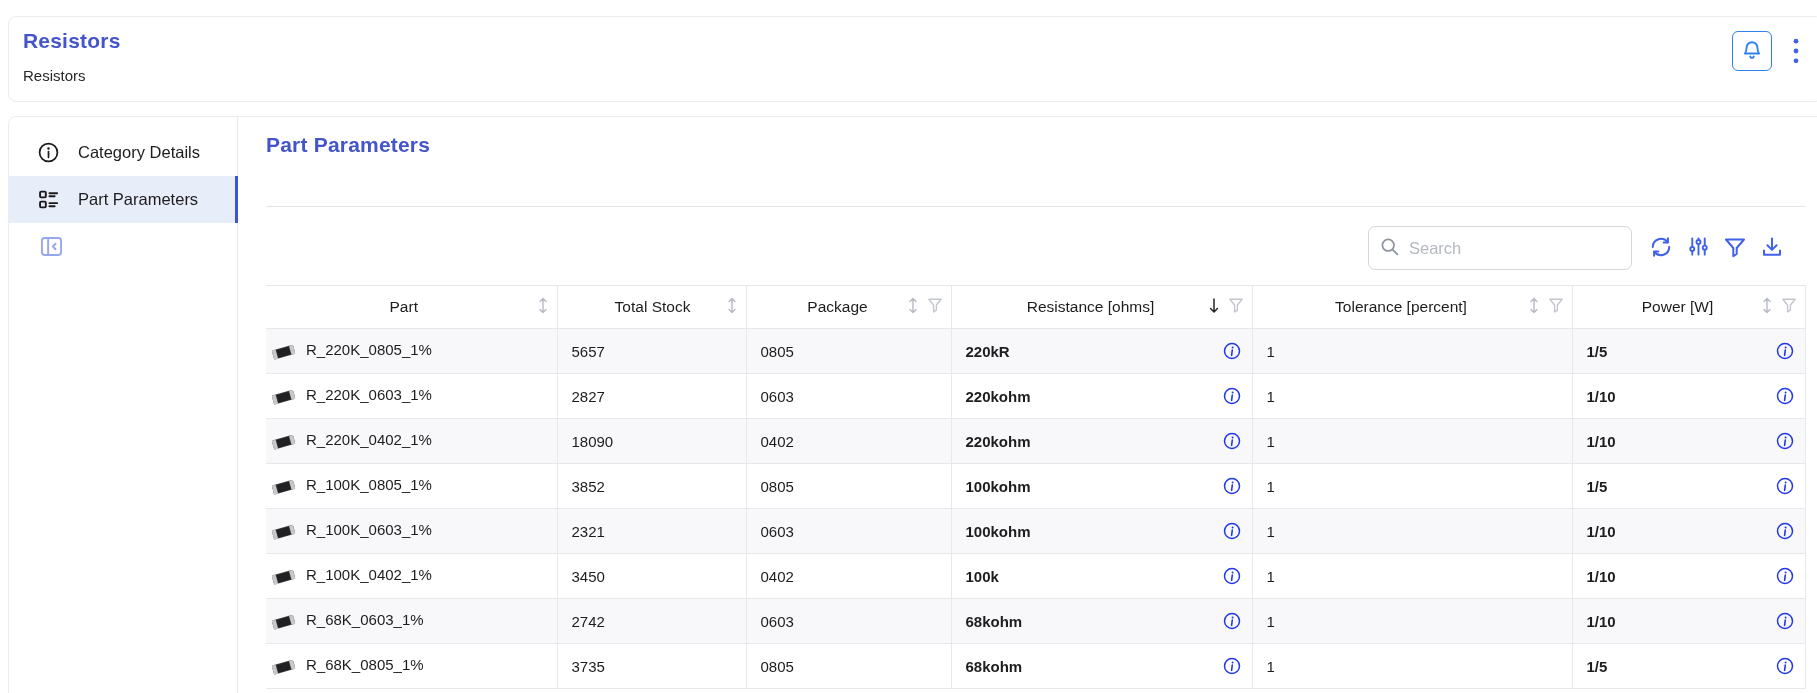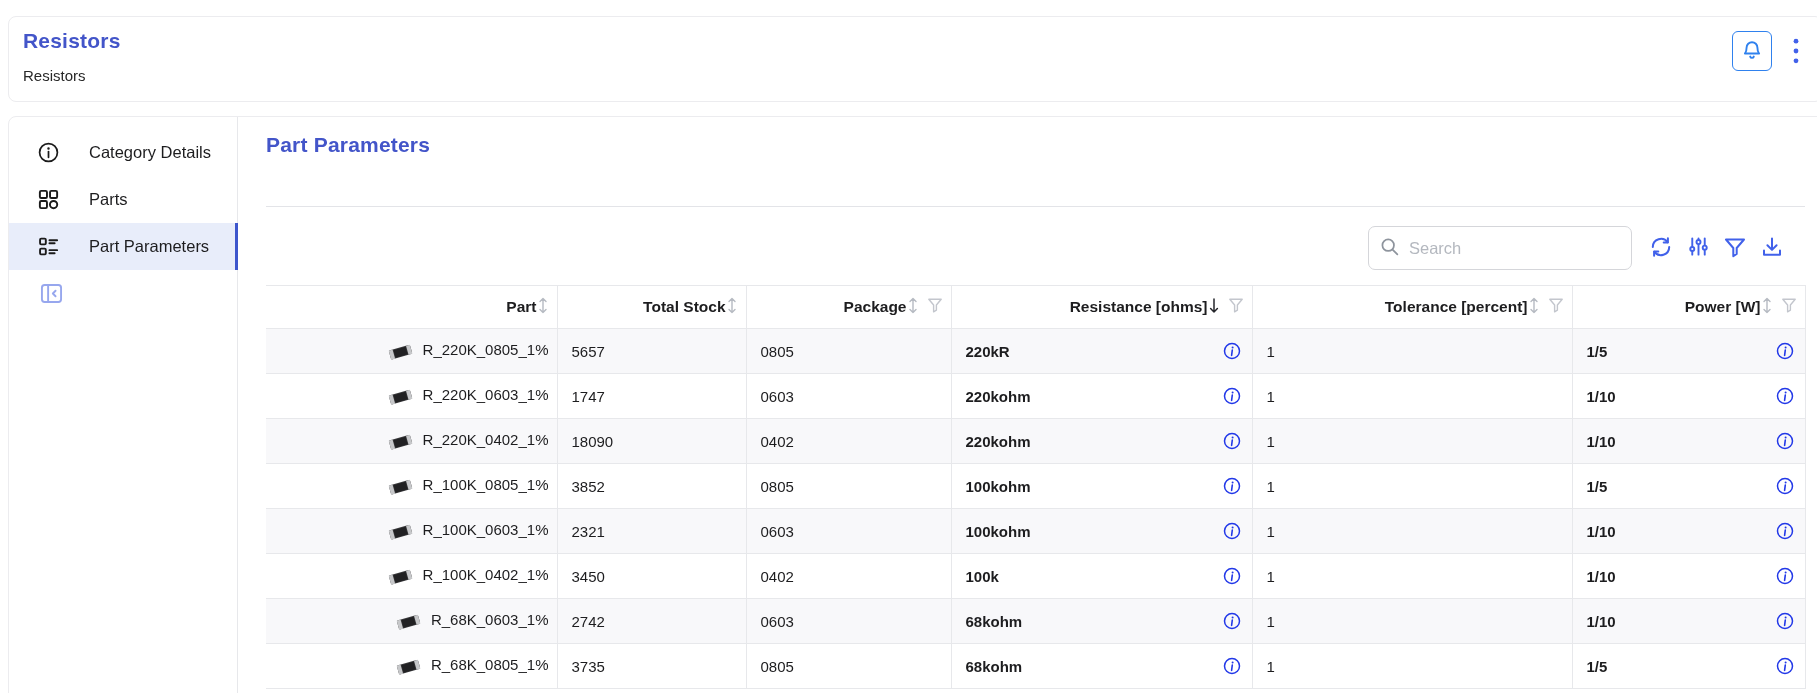--- a/index.html
+++ b/index.html
@@ -16,21 +16,21 @@
   .bell-btn { width:40px; height:40px; border:1px solid #2f81ee; border-radius:6px;
     background:#fff; display:flex; align-items:center; justify-content:center; cursor:pointer; }
   .kebab { width:20px; height:40px; display:flex; align-items:center; justify-content:center; cursor:pointer; }
 
   
   .content-card { position:absolute; left:8px; top:116px; width:1815px; height:600px;
     border:1px solid #ececef; border-top-left-radius:8px; background:#fff; display:flex; }
 
   
   .sidebar { width:229px; border-right:1px solid #e7e8eb; padding-top:12px; flex:0 0 auto; }
-  .nav-item { position:relative; height:47px; display:flex; align-items:center; gap:29px;
+  .nav-item { position:relative; height:47px; display:flex; align-items:center; gap:18px;
     padding-left:27px; font-size:16.5px; cursor:pointer; }
   .nav-item .nav-icon { width:24px; height:24px; display:flex; align-items:center; justify-content:center; }
   .nav-item.selected { background:#e8edfa; }
   .nav-item.selected::after { content:""; position:absolute; right:-1px; top:0; bottom:0;
     width:3px; background:#3d56cc; }
   .collapse-btn { margin:10px 0 0 27px; width:30px; height:30px; display:flex;
     align-items:center; justify-content:center; cursor:pointer; }
 
   
   .main { flex:1; padding:16px 0 0 28px; }
@@ -45,29 +45,29 @@
   .search-box input::placeholder { color:#b4b8bf; }
   .tool-icons { display:flex; align-items:center; gap:13px; margin-left:17px; margin-right:21px; }
   .tool-btn { width:24px; height:24px; background:none; border:none; padding:0; cursor:pointer;
     display:flex; align-items:center; justify-content:center; }
 
   
   table { margin-top:15px; width:1539px; border-collapse:collapse; table-layout:fixed; }
   col.c1{width:291px} col.c2{width:189px} col.c3{width:205px}
   col.c4{width:301px} col.c5{width:320px} col.c6{width:233px}
   thead tr { border-top:1px solid #e7e8eb; border-bottom:1px solid #e7e8eb; height:43px; }
-  th { font-size:15.5px; font-weight:700; text-align:right; border-right:1px solid #e7e8eb; padding:0 8px 0 5px; }
+  th { font-size:15.5px; font-weight:400; text-align:center; border-right:1px solid #e7e8eb; padding:0 8px 0 5px; }
   th .th-flex { display:flex; align-items:center; }
   th.pad { padding-left:22px; }
   th .th-label { flex:1; }
   th .hicons { display:flex; align-items:center; gap:8px; }
   tbody tr { height:45px; border-bottom:1px solid #e7e8eb; }
   tbody tr:nth-child(odd) { background:#f8f8fa; }
   td { font-size:15px; border-right:1px solid #e7e8eb; padding:0 8px 0 14px; }
-  td.c-part { padding-left:5px;text-align:right; }
+  td.c-part { padding-left:5px; }
   td.c-part .chip { display:inline-flex; width:26px; vertical-align:middle; margin-right:9px; }
   td.with-info { }
   td .cell-flex { display:flex; align-items:center;font-weight:bold; }
   td .cell-flex span { flex:1; }
   .info-btn { background:none; border:none; padding:0; width:18px; height:18px; cursor:pointer;
     display:flex; align-items:center; justify-content:center; margin-right:3px; }
 </style>
 </head>
 <body>
 
@@ -100,31 +100,20 @@
   <div class="sidebar">
     <div class="nav-item">
       <span class="nav-icon">
         <svg width="23" height="23" viewBox="0 0 24 24" fill="none" stroke="#1b1b1b" stroke-width="1.8">
           <circle cx="12" cy="12" r="9.3"></circle>
           <circle cx="12" cy="7.8" r="0.6" fill="#1b1b1b" stroke-width="1.4"></circle>
           <path d="M12 11v6" stroke-linecap="round"></path>
         </svg>
       </span>
       <span class="nav-label">Category Details</span>
-    </div>
-    <div class="nav-item">
-      <span class="nav-icon">
-        <svg width="23" height="23" viewBox="0 0 24 24" fill="none" stroke="#1b1b1b" stroke-width="2" stroke-linejoin="round">
-          <rect x="3" y="3" width="7.4" height="7.4" rx="1.4"></rect>
-          <rect x="13.6" y="3" width="7.4" height="7.4" rx="1.4"></rect>
-          <rect x="3" y="13.6" width="7.4" height="7.4" rx="1.4"></rect>
-          <circle cx="17.3" cy="17.3" r="3.8"></circle>
-        </svg>
-      </span>
-      <span class="nav-label">Parts</span>
     </div>
     <div class="nav-item selected">
       <span class="nav-icon">
         <svg width="23" height="23" viewBox="0 0 24 24" fill="none" stroke="#1b1b1b" stroke-width="2" stroke-linecap="round" stroke-linejoin="round">
           <rect x="3.2" y="3.8" width="6" height="6" rx="1.2"></rect>
           <rect x="3.2" y="14.2" width="6" height="6" rx="1.2"></rect>
           <path d="M13 5.4h8M13 8.6h5.4M13 15.8h8M13 19h5.4"></path>
         </svg>
       </span>
       <span class="nav-label">Part Parameters</span>
@@ -342,21 +331,21 @@
             <td class="c-part"><span class="chip">
   <svg width="25" height="18" viewBox="0 0 25 18">
     <g transform="rotate(-16 12.5 9)">
       <rect x="1.5" y="4.5" width="22" height="9.4" rx="1.4" fill="#3a3a3c"></rect>
       <rect x="1.5" y="4.5" width="4" height="9.4" fill="#c7c8ca"></rect>
       <rect x="19.5" y="4.5" width="4" height="9.4" fill="#c7c8ca"></rect>
       <rect x="6.2" y="5.3" width="12.6" height="7.8" fill="#212123"></rect>
     </g>
   </svg>
               </span><span>R_220K_0603_1%</span></td>
-            <td>1747</td>
+            <td>2827</td>
             <td>0603</td>
             <td class="with-info">
               <div class="cell-flex">
                 <span>220kohm</span>
                 <button class="info-btn">
   <svg width="18" height="18" viewBox="0 0 18 18" fill="none">
     <circle cx="9" cy="9" r="7.5" stroke="#2238e8" stroke-width="1.5"></circle>
     <circle cx="9.6" cy="5.4" r="1" fill="#2238e8"></circle>
     <path d="M9.3 8 8.6 13.4" stroke="#2238e8" stroke-width="1.6" stroke-linecap="round"></path>
   </svg>

